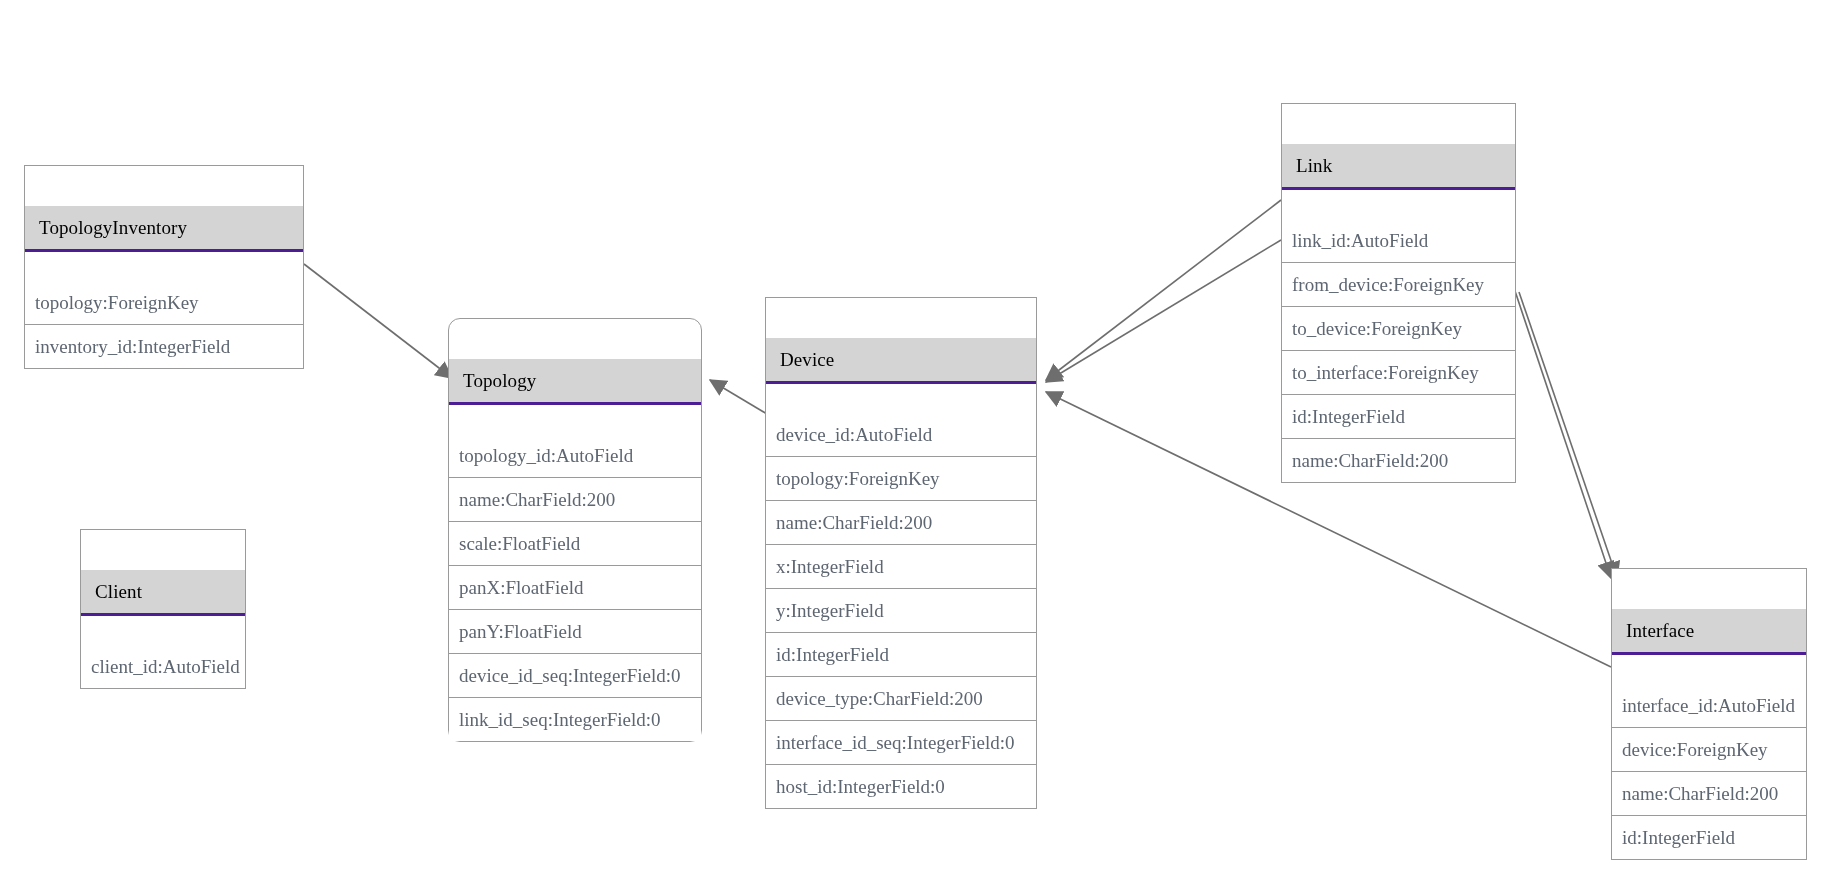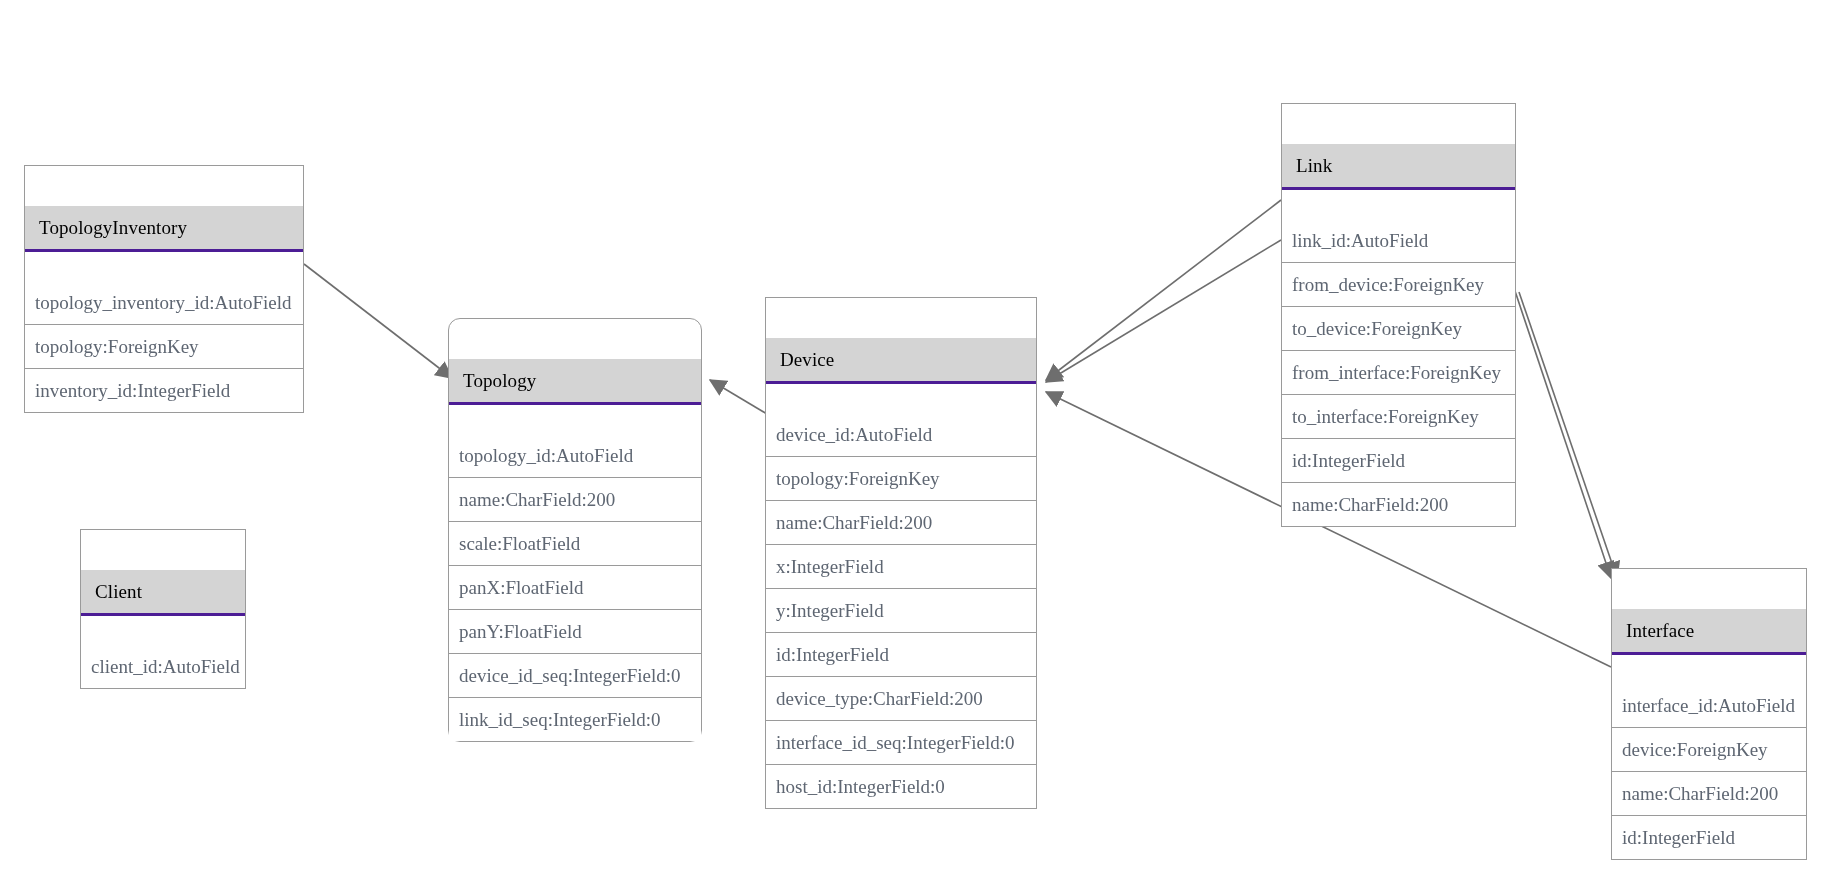--- a/index.html
+++ b/index.html
@@ -80,21 +80,20 @@
       <line x1="1611" y1="667" x2="1046" y2="392" stroke="#6e6e6e" stroke-width="1.6" marker-end="url(#arrowhead)"></line>
       <line x1="1512" y1="282" x2="1611" y2="578" stroke="#6e6e6e" stroke-width="1.6" marker-end="url(#arrowhead)"></line>
       <line x1="1519" y1="292" x2="1617" y2="578" stroke="#6e6e6e" stroke-width="1.6" marker-end="url(#arrowhead)"></line>
     </g>
   </svg>
 
   <div id="entity-layer">
       <div class="entity" style="left: 24px; top: 165px; width: 280px;">
         <div class="entity-header">TopologyInventory</div>
         <div class="entity-attrs">
-          <div class="attr-row">topology_inventory_id:AutoField</div>
           <div class="attr-row">topology:ForeignKey</div>
           <div class="attr-row">inventory_id:IntegerField</div>
         </div>
       </div>
       <div class="entity" style="left: 80px; top: 529px; width: 166px;">
         <div class="entity-header">Client</div>
         <div class="entity-attrs">
           <div class="attr-row">client_id:AutoField</div>
         </div>
       </div>
@@ -123,21 +122,20 @@
           <div class="attr-row">interface_id_seq:IntegerField:0</div>
           <div class="attr-row">host_id:IntegerField:0</div>
         </div>
       </div>
       <div class="entity" style="left: 1281px; top: 103px; width: 235px;">
         <div class="entity-header">Link</div>
         <div class="entity-attrs">
           <div class="attr-row">link_id:AutoField</div>
           <div class="attr-row">from_device:ForeignKey</div>
           <div class="attr-row">to_device:ForeignKey</div>
-          <div class="attr-row">from_interface:ForeignKey</div>
           <div class="attr-row">to_interface:ForeignKey</div>
           <div class="attr-row">id:IntegerField</div>
           <div class="attr-row">name:CharField:200</div>
         </div>
       </div>
       <div class="entity" style="left: 1611px; top: 568px; width: 196px; font-family: Liberation Serif, serif;">
         <div class="entity-header">Interface</div>
         <div class="entity-attrs">
           <div class="attr-row">interface_id:AutoField</div>
           <div class="attr-row">device:ForeignKey</div>

